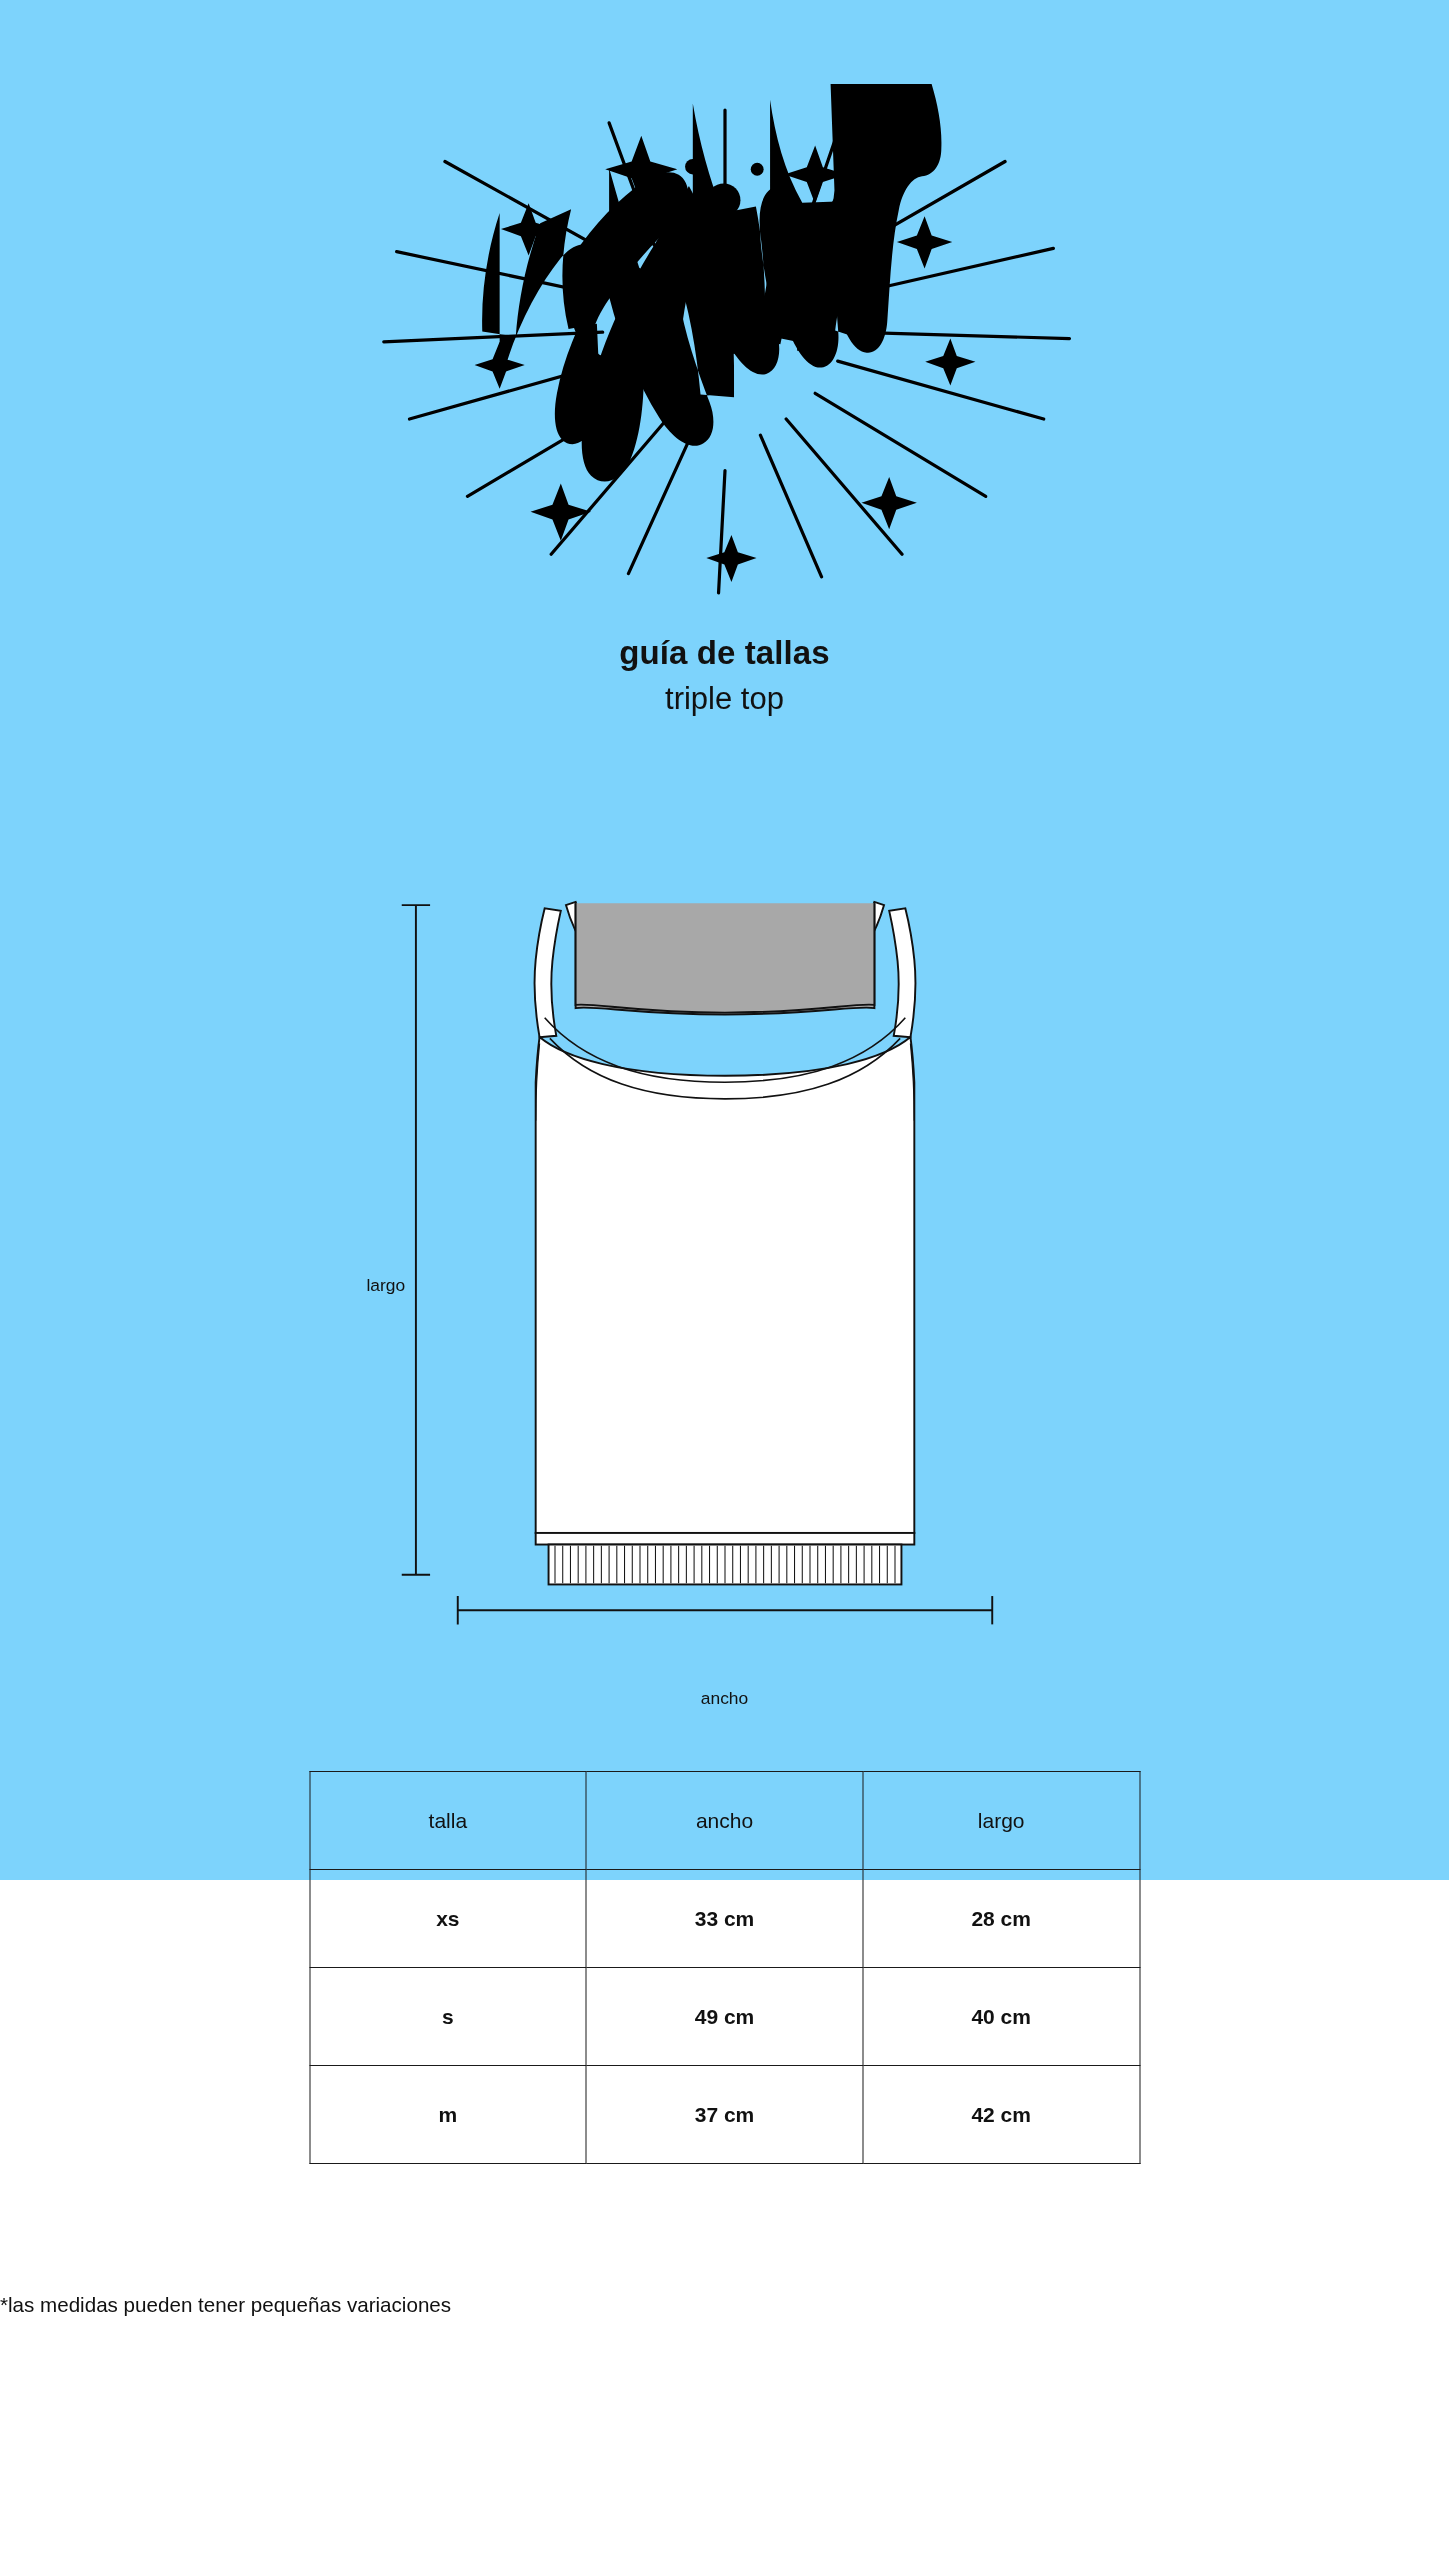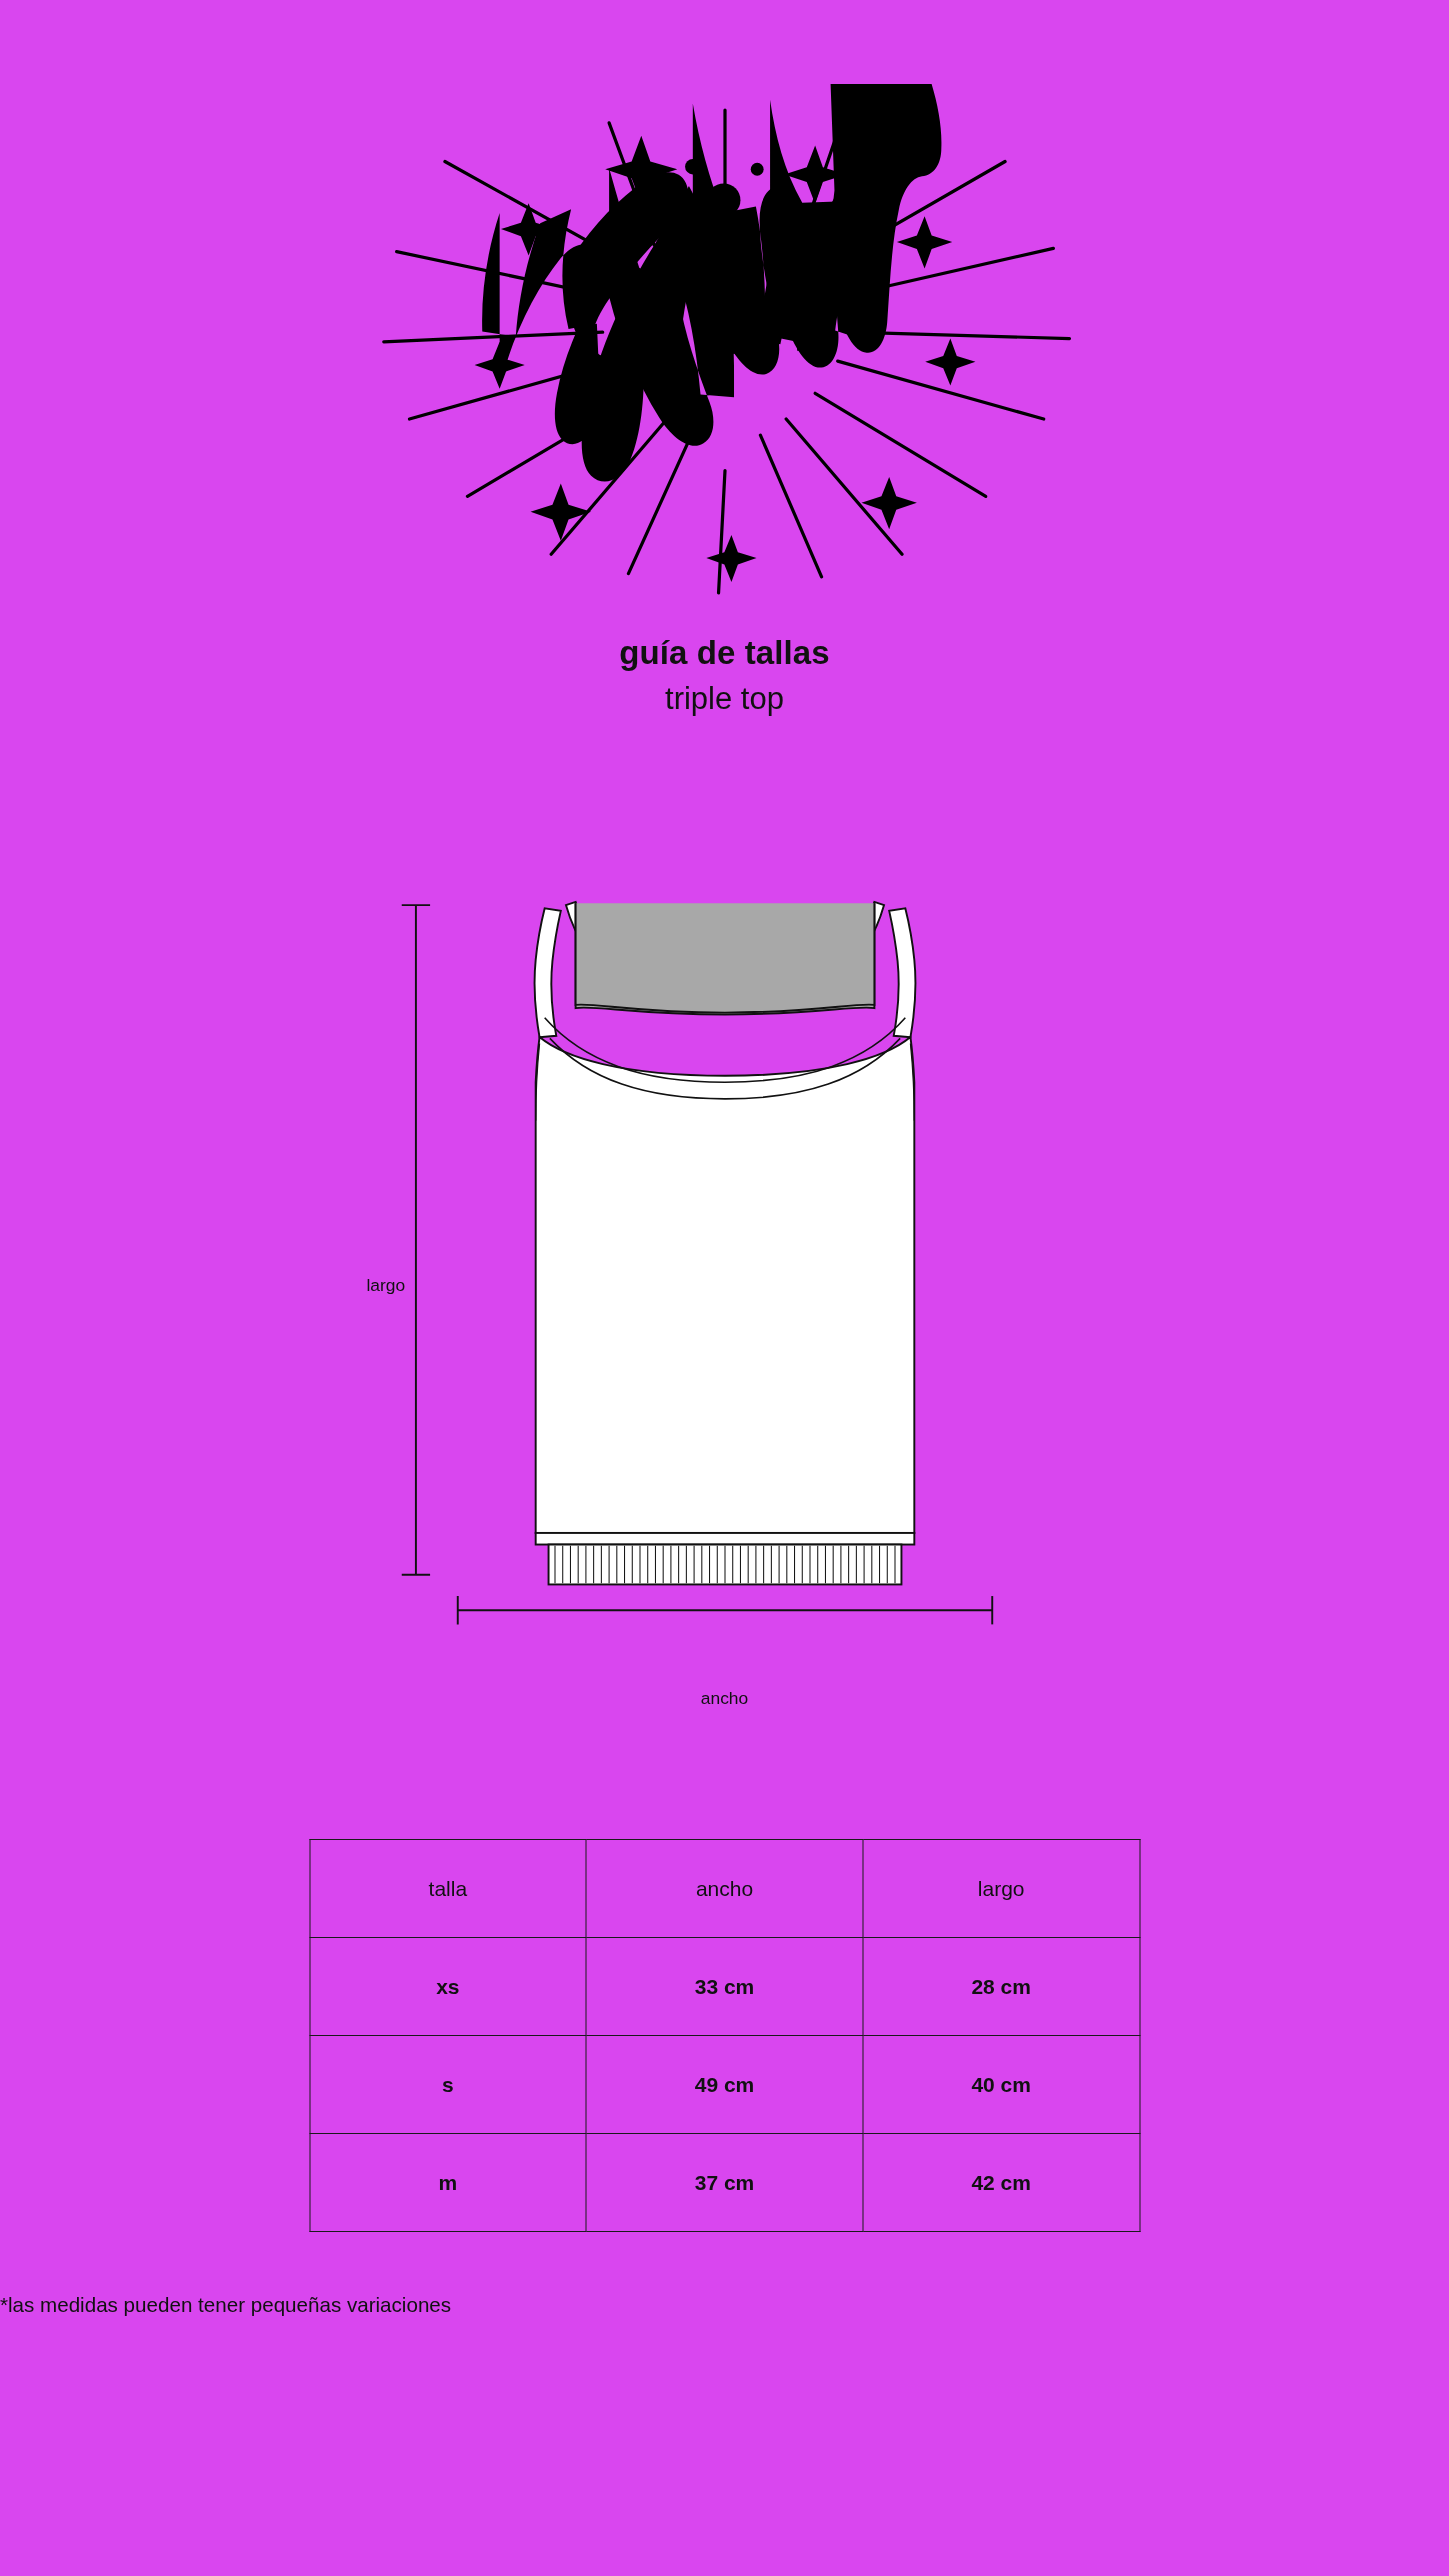--- a/index.html
+++ b/index.html
@@ -12,22 +12,22 @@
     height: 2576px;
     font-family: "Liberation Sans", sans-serif;
     color: #111111;
     -webkit-font-smoothing: antialiased;
     overflow: hidden;
   }
 
   .page {
     position: relative;
     width: 1449px;
-    height: 2576px;
-    background: #d946ef;
+    height: 1880px;
+    background: #7dd3fc;
   }
 
   
   .logo-wrap {
     position: absolute;
     top: 84px;
     left: 50%;
     transform: translateX(-50%);
     width: 837px;
     height: 522px;
@@ -90,21 +90,21 @@
   }
   .dim-label.ancho {
     left: 50%;
     transform: translateX(-50%);
     top: 799px;
   }
 
   
   .size-table {
     position: absolute;
-    top: 1839px;
+    top: 1771px;
     left: 50%;
     transform: translateX(-50%);
     width: 831px;
     border-collapse: collapse;
     table-layout: fixed;
   }
   .size-table td, .size-table th {
     border: 1.3px solid #1a1a1a;
     height: 97px;
     text-align: center;

